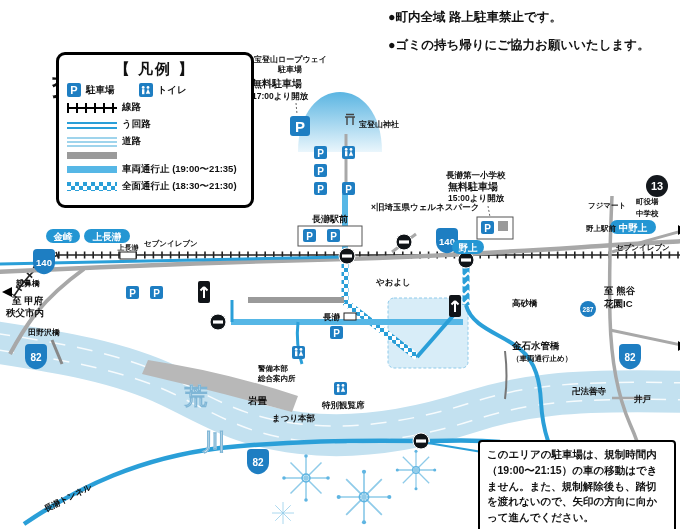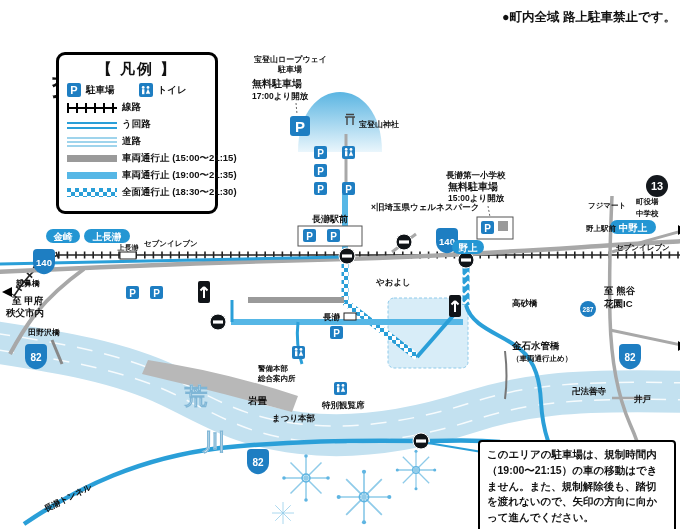--- a/index.html
+++ b/index.html
@@ -1,20 +1,20 @@
 <!DOCTYPE html>
 <html><head>
 <meta charset="utf-8">
 <style>
   html,body{margin:0;padding:0;background:#fff;}
   .stage{position:relative;width:680px;height:529px;background:#fff;overflow:hidden;
          font-family:"Liberation Sans","DejaVu Sans",sans-serif;color:#111;}
   .map-svg{position:absolute;left:0;top:0;}
   .title{position:absolute;left:52px;top:21px;font-size:25px;font-weight:bold;letter-spacing:7px;z-index:4;margin-top:48px;}
-  .legend{position:absolute;left:56px;top:52px;width:162px;border:3px solid #000;border-radius:9px;
+  .legend{position:absolute;left:56px;top:52px;width:198px;border:3px solid #000;border-radius:9px;
           background:#fff;padding:4px 8px 8px;box-sizing:border-box;z-index:4;}
   .legend-title{text-align:center;font-weight:bold;font-size:15px;letter-spacing:2px;margin:1px 0 4px;}
   .legend-row{display:flex;align-items:center;gap:5px;margin:4px 0;}
   .sym{width:50px;flex:0 0 50px;}
   .legend-label{font-size:9.5px;font-weight:bold;white-space:nowrap;}
   .picon{width:14px;height:14px;border-radius:2px;background:#1e7ec2;color:#fff;font-size:11px;
          font-weight:bold;display:inline-flex;align-items:center;justify-content:center;flex:0 0 14px;}
   .wcicon{width:14px;height:14px;border-radius:2px;background:#1e7ec2;display:inline-flex;
           align-items:center;justify-content:center;flex:0 0 14px;}
   .pair-gap{width:14px;flex:0 0 14px;}
@@ -23,21 +23,21 @@
             background-position:0 0,0 center;background-repeat:no-repeat,no-repeat;}
   .sym-road{height:10px;background:repeating-linear-gradient(0deg,#9fd4ec 0 2px,#fff 2px 4px);}
   .sym-detour{height:8px;background:repeating-linear-gradient(0deg,#2a9fd8 0 2px,#fff 2px 5px);}
   .sym-gray{height:7px;background:#9a9a9a;}
   .sym-blue{height:7px;background:#56b7e6;}
   .sym-oneway{height:9px;background-color:#2a9fd8;
       background-image:repeating-linear-gradient(60deg,transparent 0 5px,#fff 5px 7px),
                        repeating-linear-gradient(120deg,transparent 0 5px,#fff 5px 7px);}
   .sym-checker{height:9px;background:repeating-conic-gradient(#fff 0 25%,#2a9fd8 0 50%) 0 0/8px 8px;}
   .notices{position:absolute;left:388px;top:8px;width:288px;z-index:4;}
-  .notices p{margin:0 0 9px;font-size:12.5px;font-weight:bold;line-height:1.5;text-align:right;}
+  .notices p{margin:0 0 9px;font-size:12.5px;font-weight:bold;line-height:1.5;}
   .notebox{position:absolute;left:478px;top:440px;width:198px;box-sizing:border-box;border:2.5px solid #000;
            border-radius:4px;background:#fff;padding:5px 7px;font-size:10.5px;font-weight:bold;
            line-height:1.5;z-index:5;}
   text.lb{font-weight:bold;fill:#111;}
   text.wt{font-weight:bold;fill:#fff;}
 </style>
 </head>
 <body>
 
 <div class="stage">
@@ -381,31 +381,31 @@
   <div class="legend-row">
     <div class="sym sym-detour"></div>
     <div class="legend-label">う回路</div>
   </div>
   <div class="legend-row">
     <div class="sym sym-road"></div>
     <div class="legend-label">道路</div>
   </div>
   <div class="legend-row">
     <div class="sym sym-gray"></div>
-    <div class="legend-label">車両通行止 (15:00〜21:15)</div>
   </div>
   <div class="legend-row">
     <div class="sym sym-blue"></div>
     <div class="legend-label">車両通行止 (19:00〜21:35)</div>
   </div>
   <div class="legend-row">
     <div class="sym sym-checker"></div>
     <div class="legend-label">全面通行止 (18:30〜21:30)</div>
   </div>
 </div>
 
 <div class="notices">
   <p>●町内全域 路上駐車禁止です。</p>
+  <p>●ゴミの持ち帰りにご協力お願いいたします。</p>
 </div>
 
 <div class="notebox">このエリアの駐車場は、規制時間内（19:00〜21:15）の車の移動はできません。また、規制解除後も、踏切を渡れないので、矢印の方向に向かって進んでください。</div>
 
 </div>
 
 </body></html>

